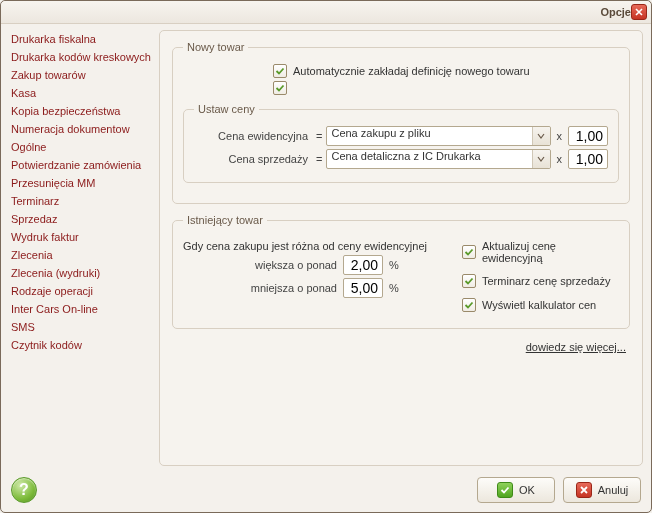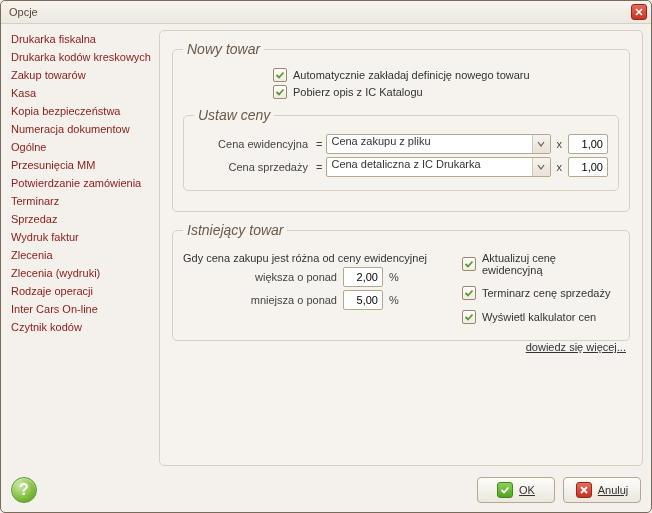--- a/index.html
+++ b/index.html
@@ -23,22 +23,23 @@
     height: 23px;
     background: linear-gradient(#f7f4ef, #ece7df);
     border-bottom: 1px solid #d8cfc2;
     display: flex; align-items: center;
     padding: 0 4px;
     border-radius: 5px 5px 0 0;
   }
   .titlebar .title {
     flex: 1;
     color: #5a4a3a;
-    font-weight: normal;
+    font-weight: bold;
     padding-left: 4px;
+    text-align: right;
   }
   .titlebar .close {
     width: 16px; height: 16px;
     background: linear-gradient(#e76a5a, #c63424);
     border: 1px solid #9a2618;
     border-radius: 3px;
     display: flex; align-items: center; justify-content: center;
     cursor: pointer;
   }
   .titlebar .close svg { width: 8px; height: 8px; }
@@ -70,22 +71,21 @@
   }
   fieldset {
     border: 1px solid #d8cfc2;
     border-radius: 5px;
     margin: 0 0 10px 0;
     padding: 8px 10px 10px 10px;
   }
   legend {
     color: #6a5a4a;
     padding: 0 4px;
-    font-size: 14px;
-    font-style: italic;
+    font-size: 11px;
   }
   .row { display: flex; align-items: center; margin: 3px 0; }
   .cb {
     width: 14px; height: 14px;
     border: 1px solid #9a8a6a;
     border-radius: 2px;
     background: linear-gradient(#fff, #f0ece4);
     margin-right: 6px;
     display: inline-flex; align-items: center; justify-content: center;
     cursor: pointer;
@@ -119,21 +119,21 @@
   }
   .combo .combo-btn svg { width: 8px; height: 8px; }
   .x { padding: 0 6px; color: #444; }
   .num {
     width: 40px; height: 20px;
     border: 1px solid #b4a88f;
     background: #fff;
     text-align: right;
     padding: 0 4px;
     font-family: inherit;
-    font-size: 11px;
+    font-size: 14px;
     border-radius: 2px;
   }
   .ex-left { width: 275px; }
   .ex-label { width: 160px; text-align: right; padding-right: 6px; color:#444; }
   .pct { padding-left: 6px; color:#444; }
   .ex-right { flex:1; display:flex; flex-direction:column; gap:4px; padding-left:4px; }
   .learn {
     position: absolute;
     right: 16px; top: 310px;
     color: #333;
@@ -161,21 +161,20 @@
     height: 26px;
     min-width: 78px;
     border: 1px solid #b4a88f;
     border-radius: 4px;
     background: linear-gradient(#fdfcf9, #ece7dd);
     display:flex; align-items:center; justify-content:center;
     gap: 6px;
     padding: 0 10px;
     cursor:pointer;
     color: #333;
-    text-decoration: underline;
   }
   .btn .ic {
     width: 16px; height: 16px;
     border-radius: 3px;
     display:flex; align-items:center; justify-content:center;
   }
   .ic.ok { background: linear-gradient(#8ed15a,#4fa51f); border:1px solid #3f8a18; }
   .ic.cancel { background: linear-gradient(#e76a5a,#c63424); border:1px solid #9a2618; }
   .ic svg { width:10px; height:10px; }
   .nt-inner { padding-left: 90px; }
@@ -198,29 +197,30 @@
   <div class="body">
 
     <div class="sidebar">
       <div class="sidebar-item">Drukarka fiskalna</div>
       <div class="sidebar-item">Drukarka kodów kreskowych</div>
       <div class="sidebar-item">Zakup towarów</div>
       <div class="sidebar-item">Kasa</div>
       <div class="sidebar-item">Kopia bezpieczeństwa</div>
       <div class="sidebar-item">Numeracja dokumentow</div>
       <div class="sidebar-item">Ogólne</div>
+      <div class="sidebar-item">Potwierdzanie zamówienia</div>
       <div class="sidebar-item">Przesunięcia MM</div>
-      <div class="sidebar-item">Potwierdzanie zamówienia</div>
       <div class="sidebar-item">Terminarz</div>
       <div class="sidebar-item">Sprzedaz</div>
       <div class="sidebar-item">Wydruk faktur</div>
       <div class="sidebar-item">Zlecenia</div>
       <div class="sidebar-item">Zlecenia (wydruki)</div>
       <div class="sidebar-item">Rodzaje operacji</div>
       <div class="sidebar-item">Inter Cars On-line</div>
+      <div class="sidebar-item">SMS</div>
       <div class="sidebar-item">Czytnik kodów</div>
     </div>
 
     <div class="panel">
 
       <fieldset>
         <legend>Nowy towar</legend>
         <div class="nt-inner">
           <div class="row">
             <span class="cb">
@@ -229,21 +229,20 @@
                 </svg>
             </span>
             <span>Automatycznie zakładaj definicję nowego towaru</span>
           </div>
           <div class="row">
             <span class="cb">
               <svg viewBox="0 0 10 10">
                   <path d="M1.5 5 L4 7.5 L8.5 2.5" stroke="#5a9a2a" stroke-width="1.8" fill="none"></path>
                 </svg>
             </span>
-            <span>Pobierz opis z IC Katalogu</span>
           </div>
         </div>
 
         <fieldset style="margin-top:8px;">
           <legend>Ustaw ceny</legend>
 
           <div class="row">
             <span class="label-right">Cena ewidencyjna</span>
             <span class="eq">=</span>
             <div class="combo">

